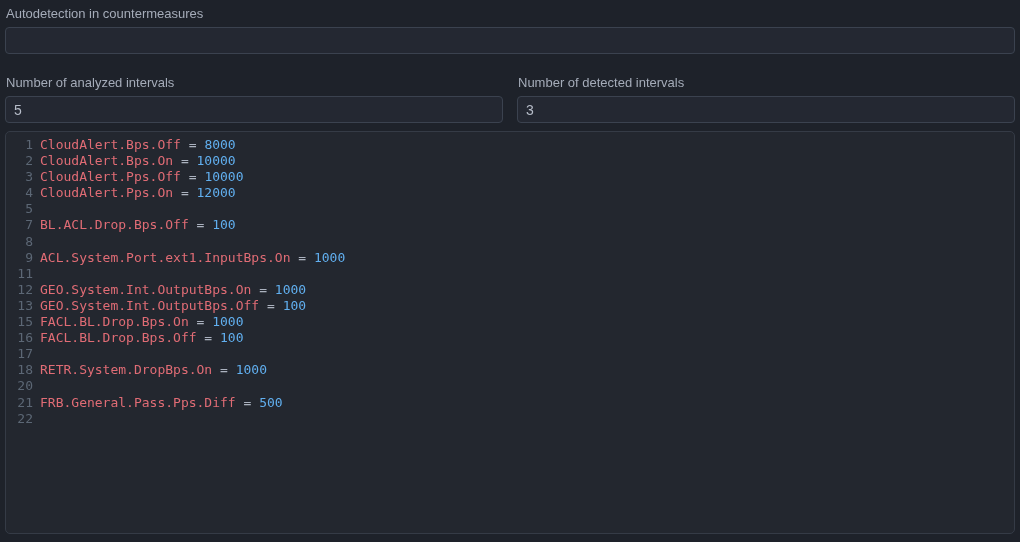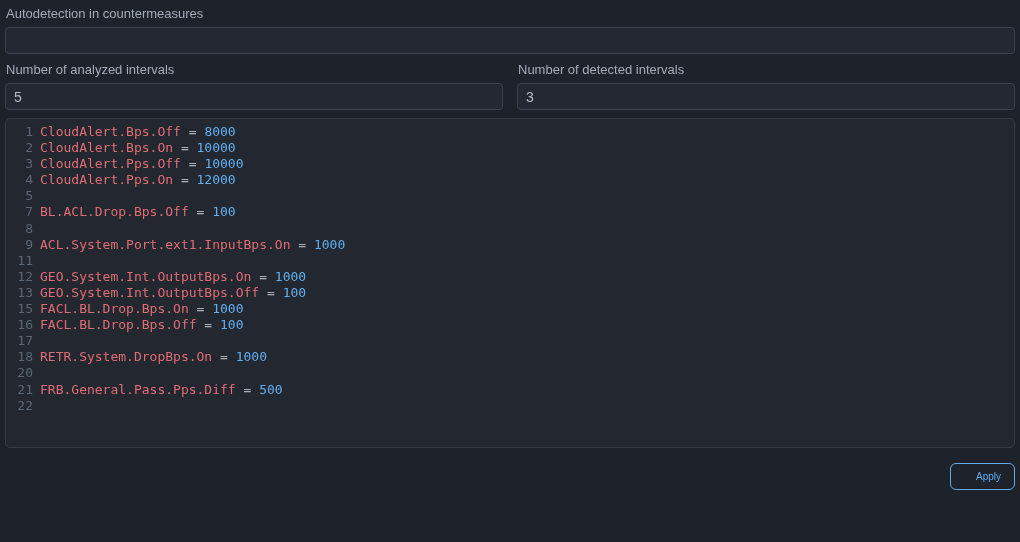--- a/index.html
+++ b/index.html
@@ -40,26 +40,26 @@
     border-radius:4px;
     color:var(--value-color);
     font-size:14px;
     font-family:"Liberation Sans", sans-serif;
     padding:0 8px;
     outline:none;
   }
   .form-row{
     display:flex;
     gap:14px;
-    margin-top:8px;
+    margin-top:21px;
   }
   .form-col{flex:1 1 0;}
   .editor{
     margin-top:8px;
-    height:330px;
+    height:403px;
     background:var(--editor-bg);
     border:1px solid var(--editor-border);
     border-radius:5px;
     padding:5px 0 0 5px;
     font-family:"DejaVu Sans Mono","Liberation Mono",monospace;
     font-size:13px;
     overflow:hidden;
     cursor:text;
   }
   .line{

